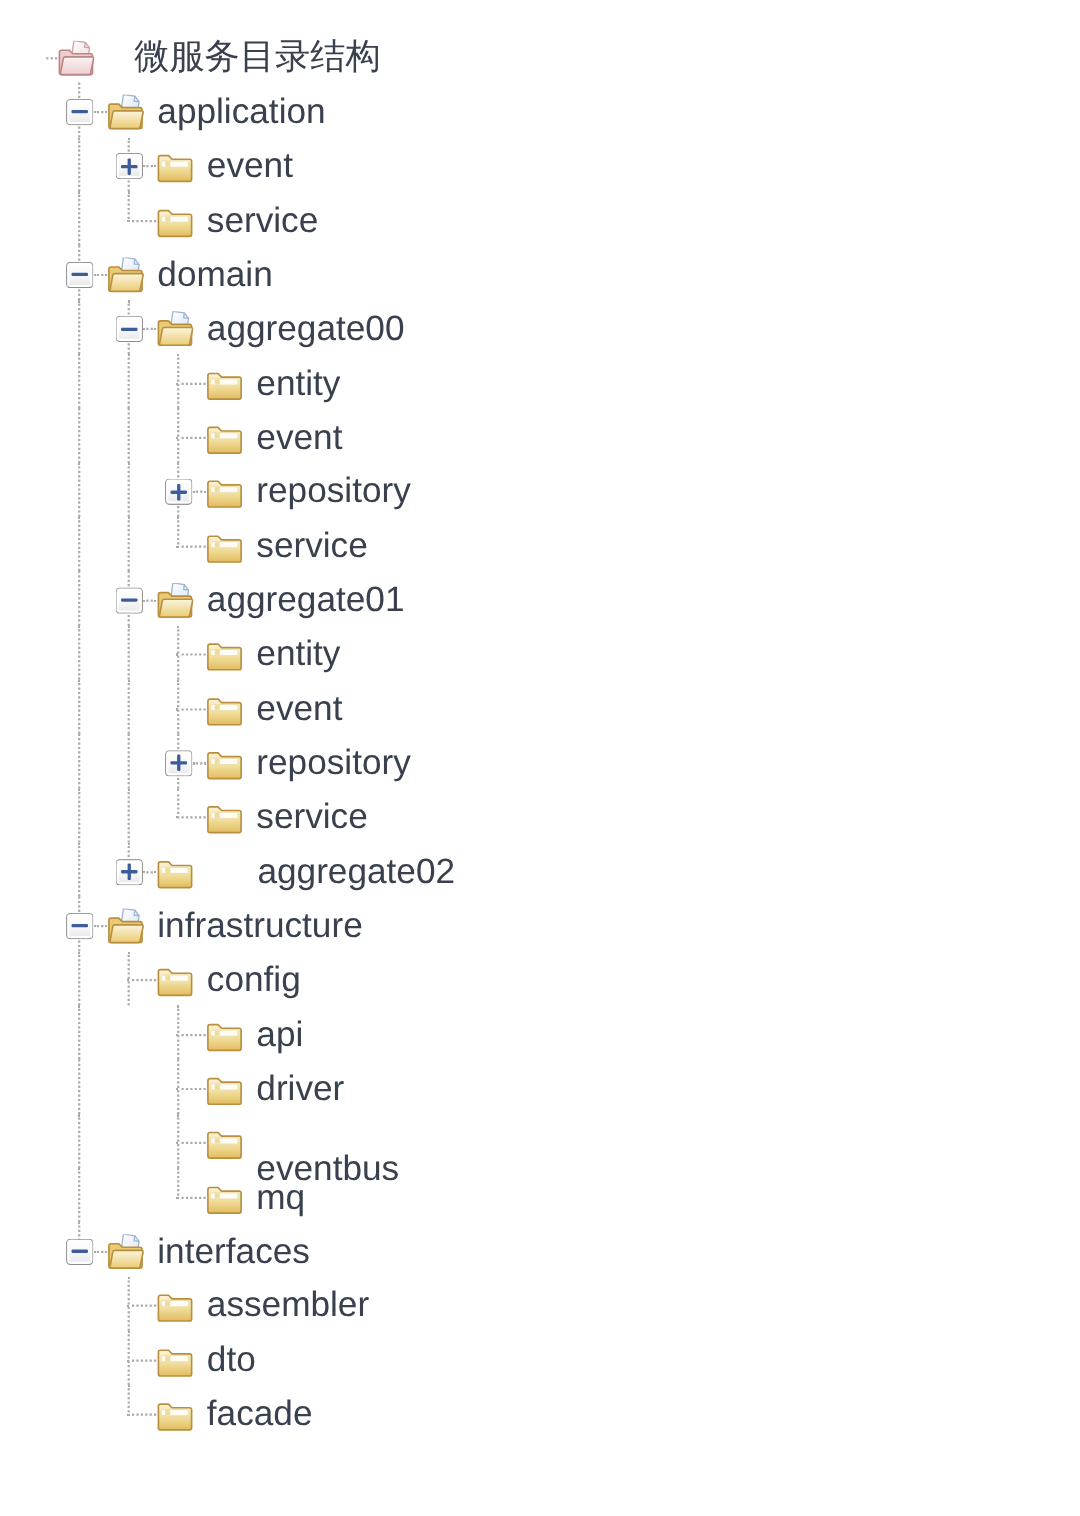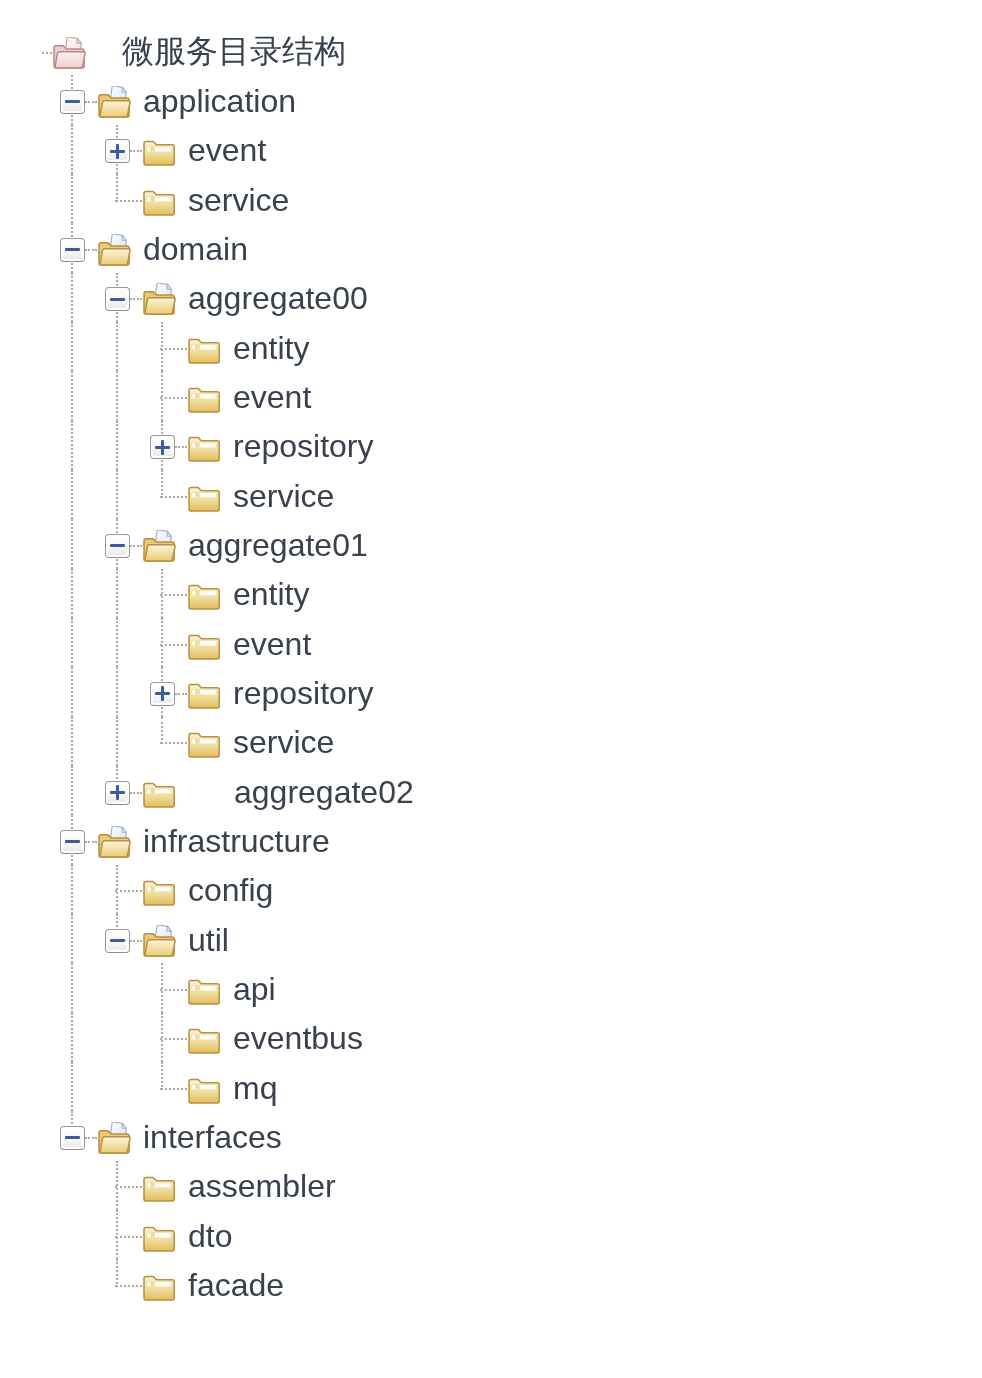--- a/index.html
+++ b/index.html
@@ -313,39 +313,20 @@
         <span class="hline" style="left: 115px; width: 27px;"></span>
         <span class="nodeicon" style="left: 142px;">
           <svg width="34" height="32" viewBox="0 0 34 32">
             <path d="M2 28 V8.4 q0 -1.9 1.9 -1.9 h7.3 l3.2 3.3 h15.9 q1.9 0 1.9 1.9 V28 q0 1.9 -1.9 1.9 H3.9 q-1.9 0 -1.9 -1.9 Z" fill="url(#gFold)" stroke="#B98F3E" stroke-width="1.5"></path>
             <rect x="4.6" y="11.4" width="24.8" height="5.6" rx="1.6" fill="#FEFCF4" stroke="#E9DCA8" stroke-width="0.8"></rect>
             <rect x="8.2" y="11.8" width="4.6" height="4.8" fill="#F0DC9A"></rect>
           </svg>
         </span>
         <span class="nodelabel" style="left: 188px;">config</span>
       </div>
-      <div class="row" style="height: 49.33px;">
-        <span class="vline full" style="left: 71px;"></span>
-        <span class="vline half" style="left: 116px;"></span>
-        <span class="hline" style="left: 130px; width: 12px;"></span>
-        <span class="expander" style="left: 105px;">
-          <span class="bar h"></span>
-        </span>
-        <span class="nodeicon" style="left: 142px;">
-          <svg width="34" height="32" viewBox="0 0 34 32">
-            <g transform="rotate(8 22 9)">
-              <path d="M14 1 h10.5 l4.5 4.5 V17 H14 Z" fill="url(#gPaper)" stroke="#9FB3D4" stroke-width="1.2"></path>
-              <path d="M24.5 1 V5.5 H29" fill="none" stroke="#9FB3D4" stroke-width="1.2"></path>
-            </g>
-            <path d="M2 29 V10.6 q0 -1.9 1.9 -1.9 h7.1 l3.2 3.2 h16 q1.9 0 1.9 1.9 V29 q0 1.9 -1.9 1.9 H3.9 q-1.9 0 -1.9 -1.9 Z" fill="#EACA74" stroke="#B98F3E" stroke-width="1.5"></path>
-            <path d="M4.7 30.9 q-1.95 0 -1.6 -1.8 L5.5 16.3 q0.3 -1.55 1.9 -1.55 h24.2 q1.8 0 1.45 1.75 L30.5 29.1 q-0.35 1.8 -2.15 1.8 Z" fill="url(#gFront)" stroke="#B98F3E" stroke-width="1.5"></path>
-          </svg>
-        </span>
-        <span class="nodelabel" style="left: 188px;">util</span>
-      </div>
       <div class="row" style="height: 49.33px; text-align: center;">
         <span class="vline full" style="left: 71px;"></span>
         <span class="vline full" style="left: 161px;"></span>
         <span class="hline" style="left: 160px; width: 27px;"></span>
         <span class="nodeicon" style="left: 187px;">
           <svg width="34" height="32" viewBox="0 0 34 32">
             <path d="M2 28 V8.4 q0 -1.9 1.9 -1.9 h7.3 l3.2 3.3 h15.9 q1.9 0 1.9 1.9 V28 q0 1.9 -1.9 1.9 H3.9 q-1.9 0 -1.9 -1.9 Z" fill="url(#gFold)" stroke="#B98F3E" stroke-width="1.5"></path>
             <rect x="4.6" y="11.4" width="24.8" height="5.6" rx="1.6" fill="#FEFCF4" stroke="#E9DCA8" stroke-width="0.8"></rect>
             <rect x="8.2" y="11.8" width="4.6" height="4.8" fill="#F0DC9A"></rect>
           </svg>
@@ -356,21 +337,34 @@
         <span class="vline full" style="left: 71px;"></span>
         <span class="vline full" style="left: 161px;"></span>
         <span class="hline" style="left: 160px; width: 27px;"></span>
         <span class="nodeicon" style="left: 187px;">
           <svg width="34" height="32" viewBox="0 0 34 32">
             <path d="M2 28 V8.4 q0 -1.9 1.9 -1.9 h7.3 l3.2 3.3 h15.9 q1.9 0 1.9 1.9 V28 q0 1.9 -1.9 1.9 H3.9 q-1.9 0 -1.9 -1.9 Z" fill="url(#gFold)" stroke="#B98F3E" stroke-width="1.5"></path>
             <rect x="4.6" y="11.4" width="24.8" height="5.6" rx="1.6" fill="#FEFCF4" stroke="#E9DCA8" stroke-width="0.8"></rect>
             <rect x="8.2" y="11.8" width="4.6" height="4.8" fill="#F0DC9A"></rect>
           </svg>
         </span>
-        <span class="nodelabel" style="left: 233px;">eventbus</span>
+        <span class="nodelabel" style="left: 233px;">driver</span>
+      </div>
+      <div class="row" style="height: 49.33px;">
+        <span class="vline full" style="left: 71px;"></span>
+        <span class="vline full" style="left: 161px;"></span>
+        <span class="hline" style="left: 160px; width: 27px;"></span>
+        <span class="nodeicon" style="left: 187px;">
+          <svg width="34" height="32" viewBox="0 0 34 32">
+            <path d="M2 28 V8.4 q0 -1.9 1.9 -1.9 h7.3 l3.2 3.3 h15.9 q1.9 0 1.9 1.9 V28 q0 1.9 -1.9 1.9 H3.9 q-1.9 0 -1.9 -1.9 Z" fill="url(#gFold)" stroke="#B98F3E" stroke-width="1.5"></path>
+            <rect x="4.6" y="11.4" width="24.8" height="5.6" rx="1.6" fill="#FEFCF4" stroke="#E9DCA8" stroke-width="0.8"></rect>
+            <rect x="8.2" y="11.8" width="4.6" height="4.8" fill="#F0DC9A"></rect>
+          </svg>
+        </span>
+        <span class="nodelabel" style="left: 233px; margin-top: 24px;">eventbus</span>
       </div>
       <div class="row" style="height: 49.33px;">
         <span class="vline full" style="left: 71px;"></span>
         <span class="vline half" style="left: 161px;"></span>
         <span class="hline" style="left: 160px; width: 27px;"></span>
         <span class="nodeicon" style="left: 187px;">
           <svg width="34" height="32" viewBox="0 0 34 32">
             <path d="M2 28 V8.4 q0 -1.9 1.9 -1.9 h7.3 l3.2 3.3 h15.9 q1.9 0 1.9 1.9 V28 q0 1.9 -1.9 1.9 H3.9 q-1.9 0 -1.9 -1.9 Z" fill="url(#gFold)" stroke="#B98F3E" stroke-width="1.5"></path>
             <rect x="4.6" y="11.4" width="24.8" height="5.6" rx="1.6" fill="#FEFCF4" stroke="#E9DCA8" stroke-width="0.8"></rect>
             <rect x="8.2" y="11.8" width="4.6" height="4.8" fill="#F0DC9A"></rect>

